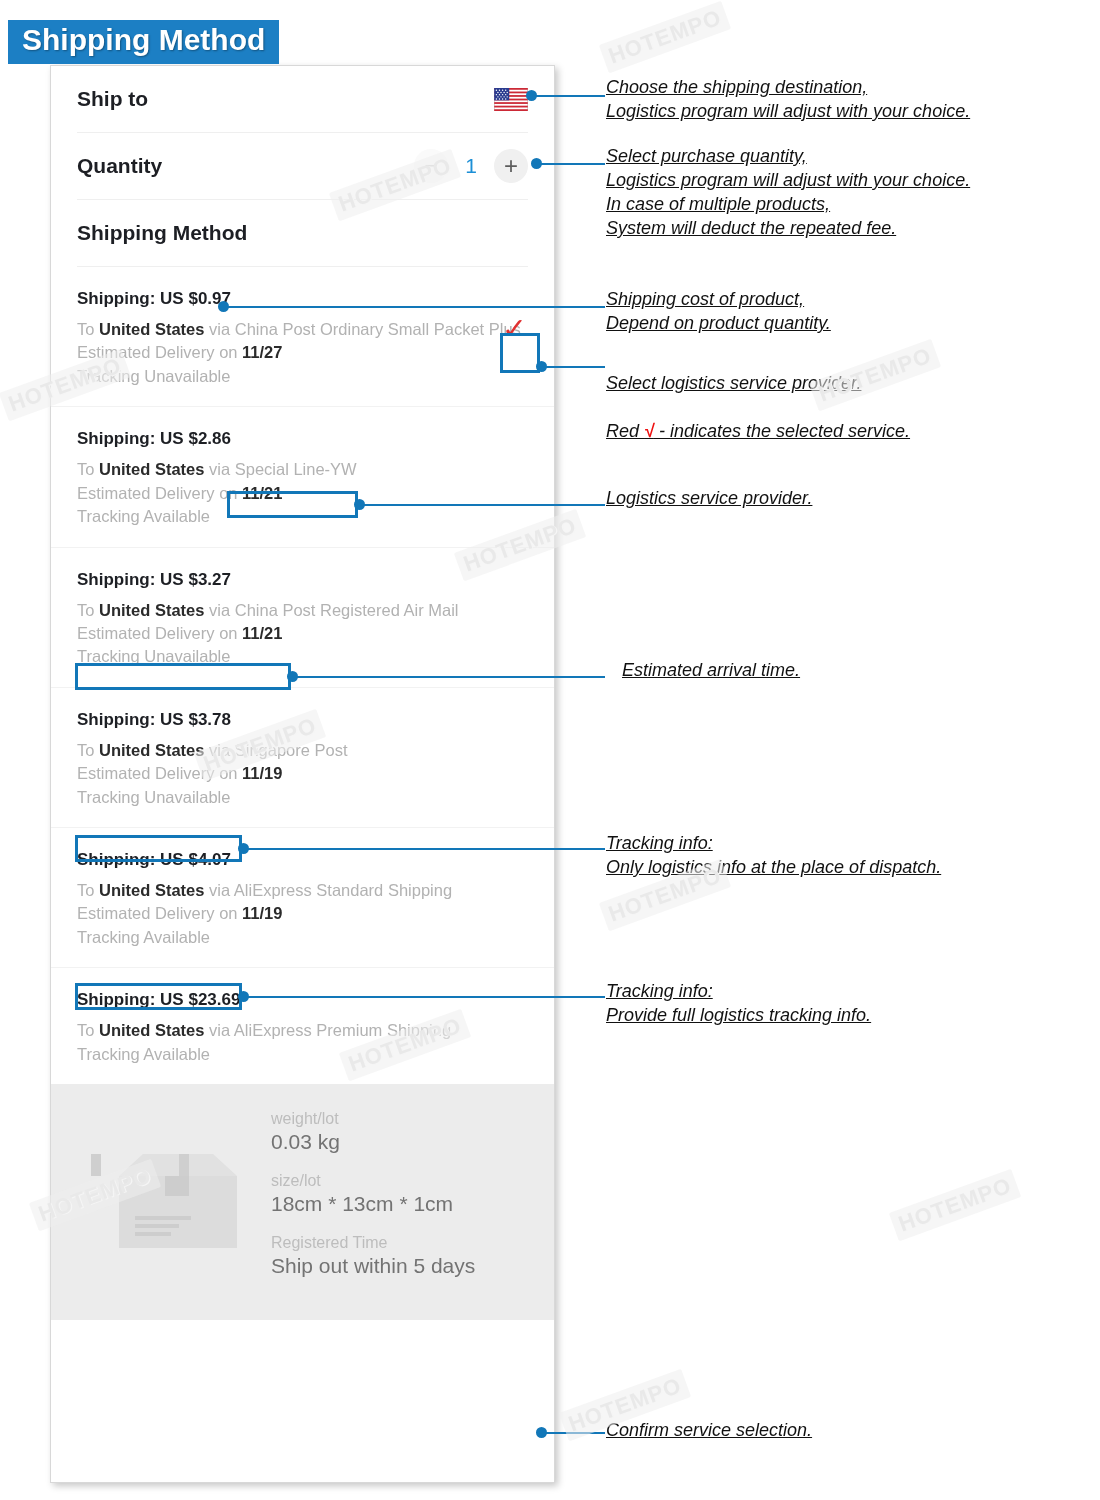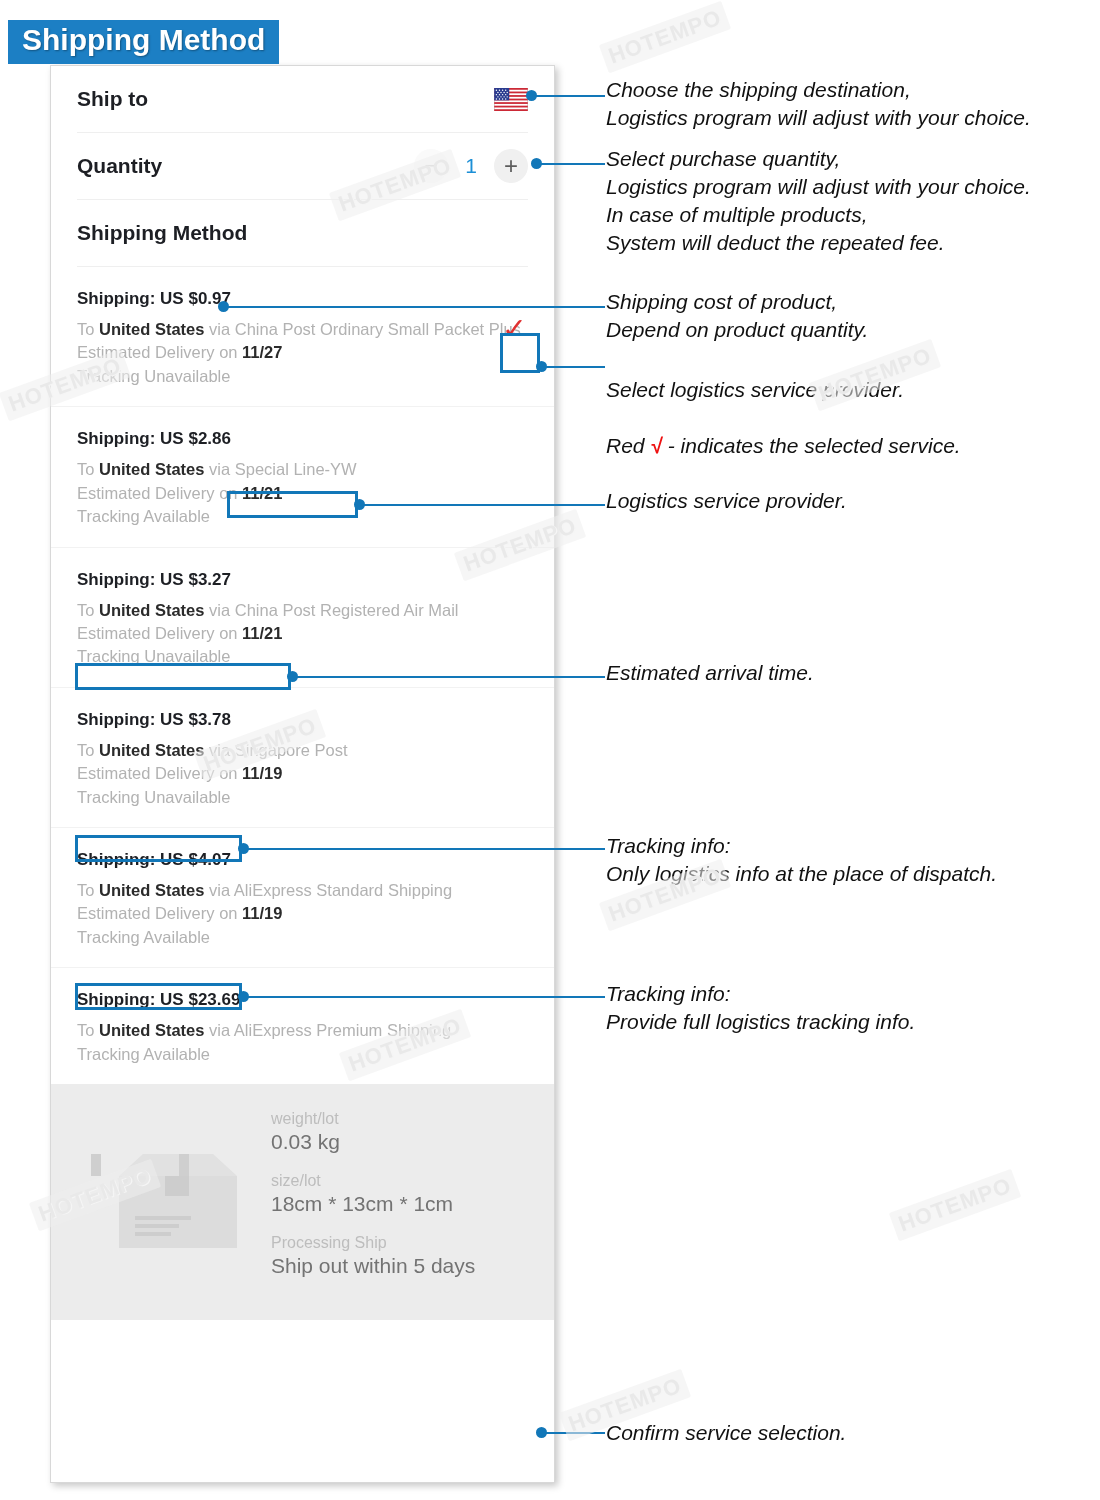--- a/index.html
+++ b/index.html
@@ -71,23 +71,24 @@
   #pkg .k{font-size:16px;color:#bdbdbd;margin-bottom:2px;}
   #pkg .v{font-size:21px;color:#737373;margin-bottom:18px;}
   #pkg .v:last-child{margin-bottom:16px;}
   
   #apply{
     background:#f9484a;color:#ffe9e9;text-align:center;
     font-size:19px;letter-spacing:2px;height:72px;line-height:72px;
   }
   
   .ann{
-    position:absolute;font-style:italic;font-size:21px;color:#111;
+    position:absolute;font-style:italic;font-size:18px;color:#111;
     line-height:1.33;z-index:35;white-space:pre-line;
     font-family:"Liberation Sans",sans-serif;
+    text-decoration:underline;
   }
   .ann .red{color:#ee1111;font-weight:bold;font-style:italic;}
   .lead{position:absolute;height:2px;background:#1277b8;z-index:25;}
   .dot{
     position:absolute;width:11px;height:11px;border-radius:50%;
     background:#1277b8;z-index:26;
   }
   .hbox{
     position:absolute;border:3px solid #1277b8;z-index:24;
     box-sizing:border-box;background:transparent;
@@ -219,21 +220,21 @@
         <rect x="44" y="74" width="56" height="4" fill="#cdcdcd"></rect>
         <rect x="44" y="82" width="44" height="4" fill="#cdcdcd"></rect>
         <rect x="44" y="90" width="36" height="4" fill="#cdcdcd"></rect>
       </svg>
     </div>
     <div class="specs">
       <div class="k">weight/lot</div>
       <div class="v">0.03 kg</div>
       <div class="k">size/lot</div>
       <div class="v">18cm * 13cm * 1cm</div>
-      <div class="k">Processing Ship</div>
+      <div class="k">Registered Time</div>
       <div class="v">Ship out within 5 days</div>
     </div>
   </div>
 
 </div>
 
 <div class="hbox" style="left:500px;top:333px;width:40px;height:40px;"></div>
 <div class="hbox" style="left:227px;top:491px;width:131px;height:27px;"></div>
 <div class="hbox" style="left:75px;top:663px;width:216px;height:27px;"></div>
 <div class="hbox" style="left:75px;top:835px;width:167px;height:27px;"></div>
@@ -274,18 +275,18 @@
 System will deduct the repeated fee.</div>
 <div class="ann" style="left:606px;top:288px;">Shipping cost of product,
 Depend on product quantity.</div>
 
 <div class="ann" style="left:606px;top:348px;">
   <div>Select logistics service provider.</div>
   <div><span>Red </span><span class="red">√</span><span> - indicates the selected service.</span></div>
 </div>
 
 <div class="ann" style="left:606px;top:487px;">Logistics service provider.</div>
-<div class="ann" style="left:606px;top:659px;">Estimated arrival time.</div>
+<div class="ann" style="left:622px;top:659px;">Estimated arrival time.</div>
 <div class="ann" style="left:606px;top:832px;">Tracking info:
 Only logistics info at the place of dispatch.</div>
 <div class="ann" style="left:606px;top:980px;">Tracking info:
 Provide full logistics tracking info.</div>
 <div class="ann" style="left:606px;top:1419px;">Confirm service selection.</div>
 
 </body></html>

